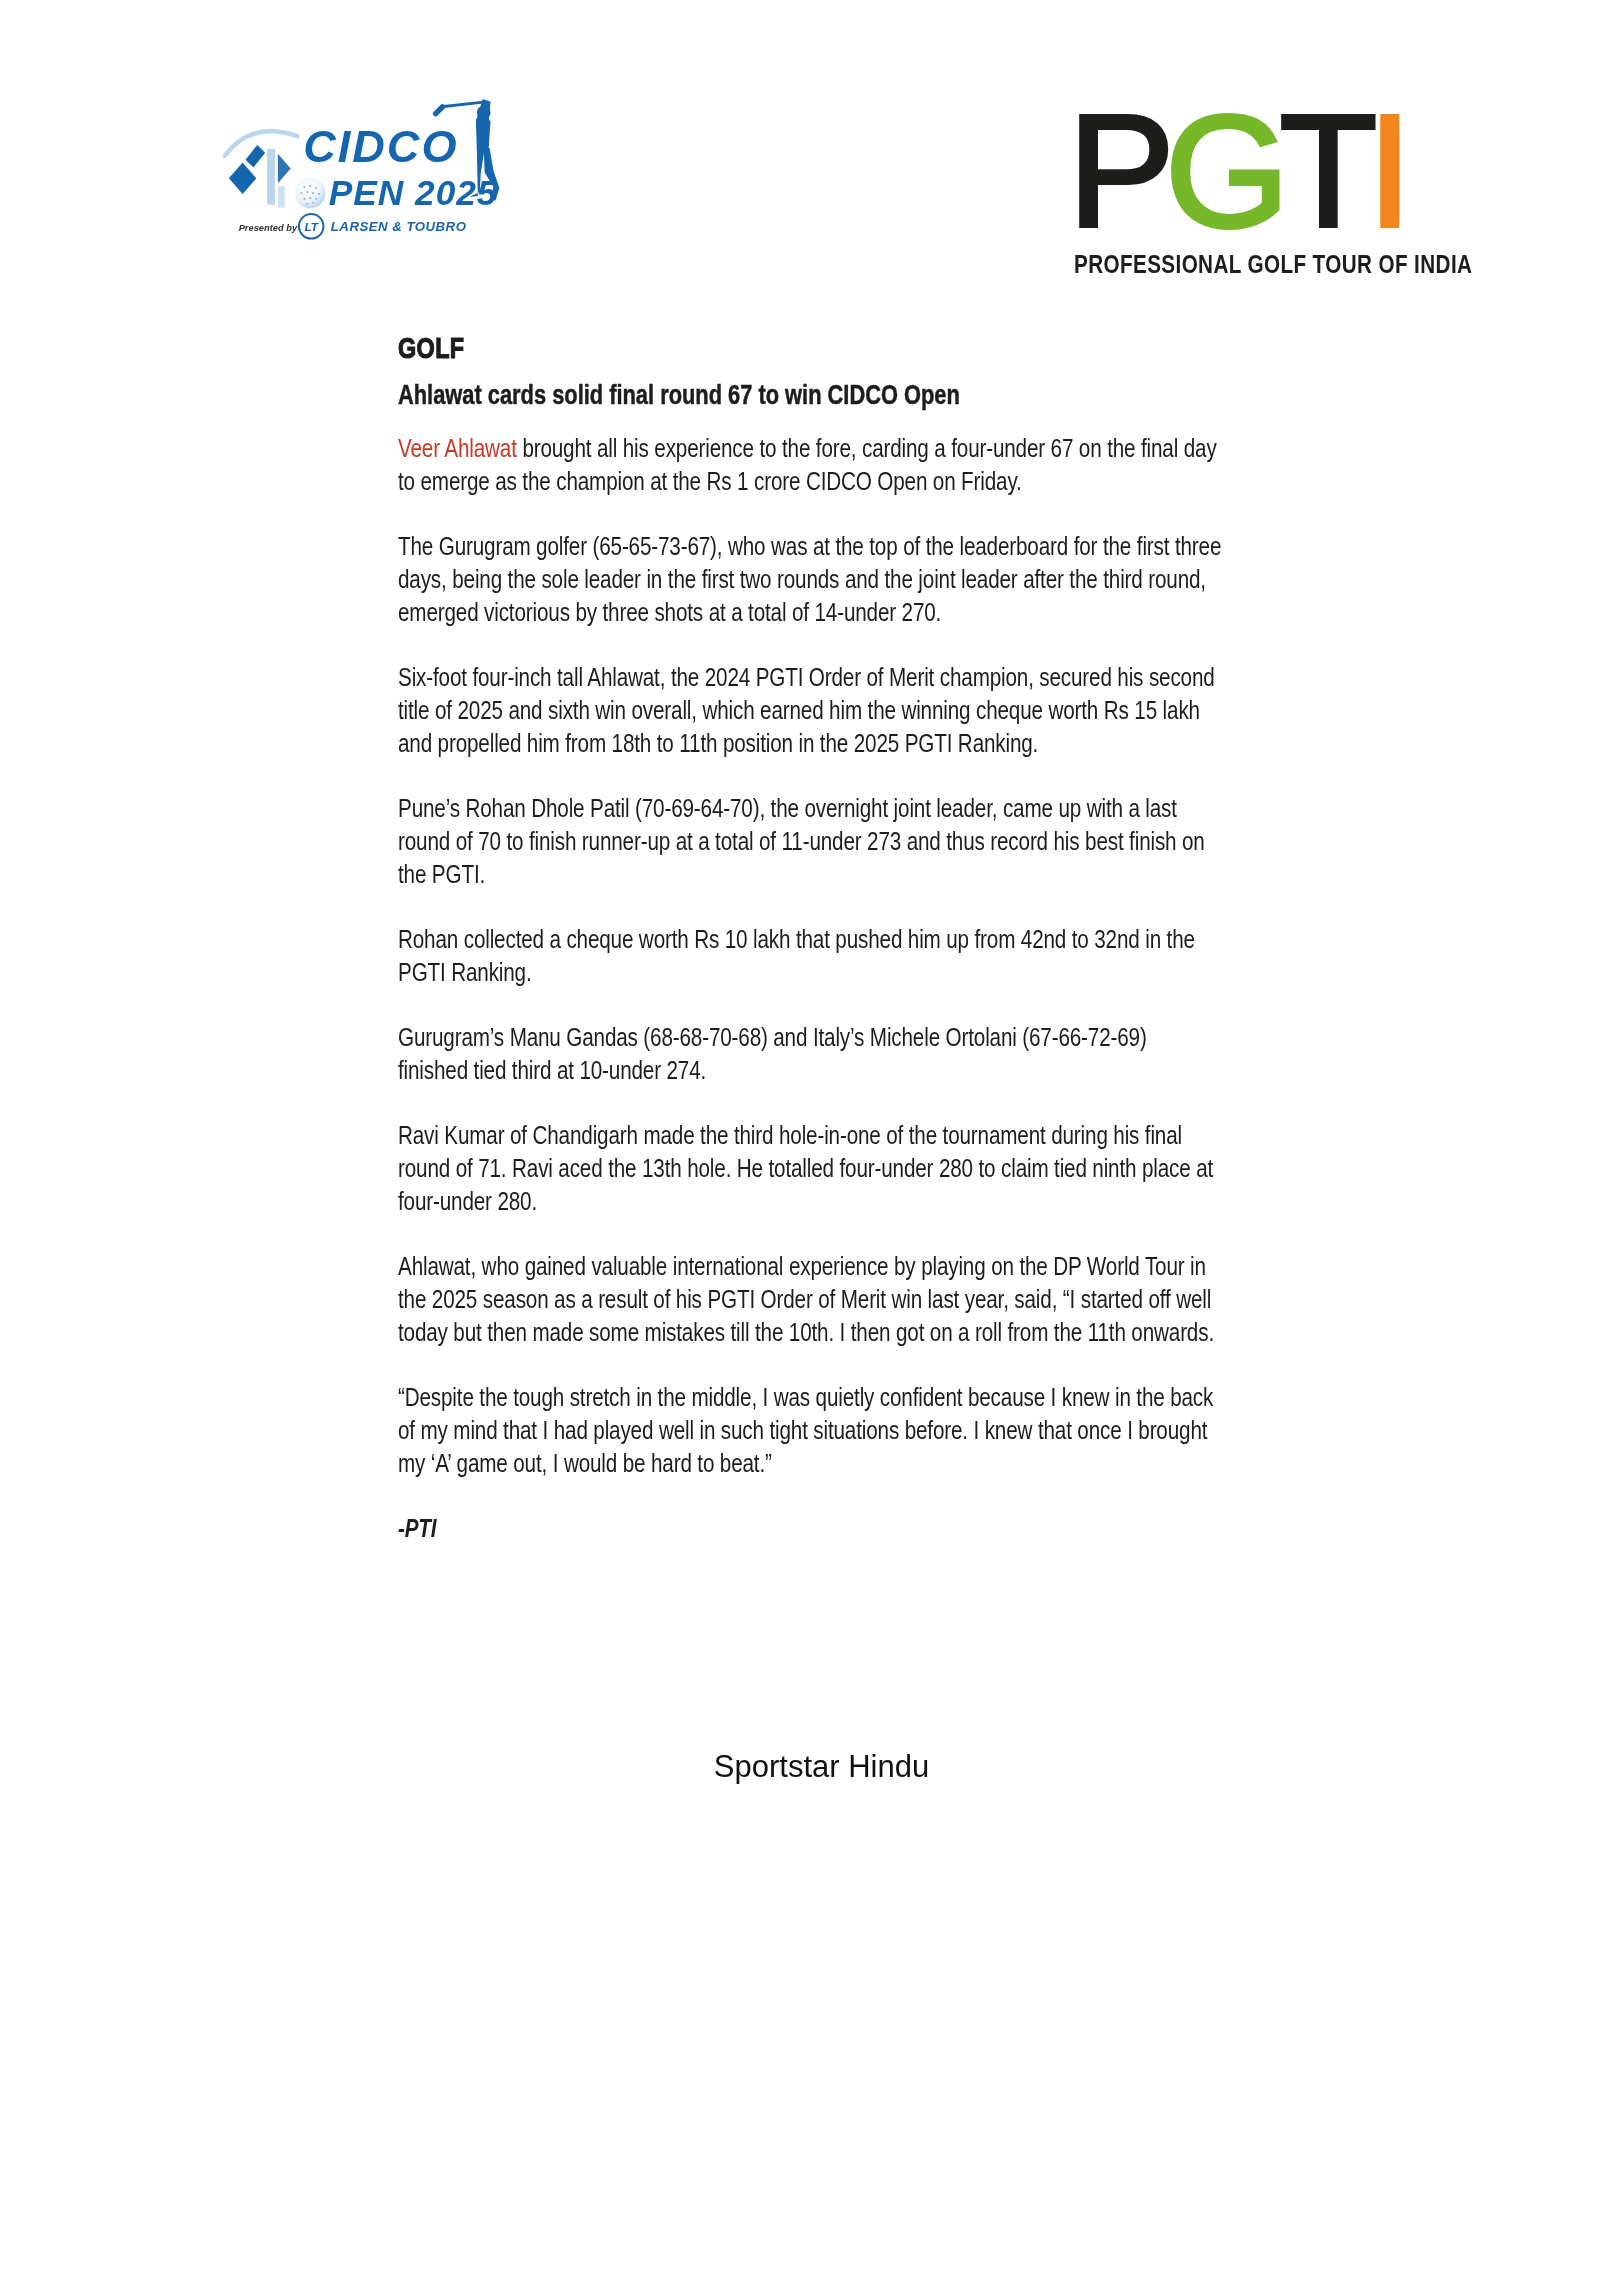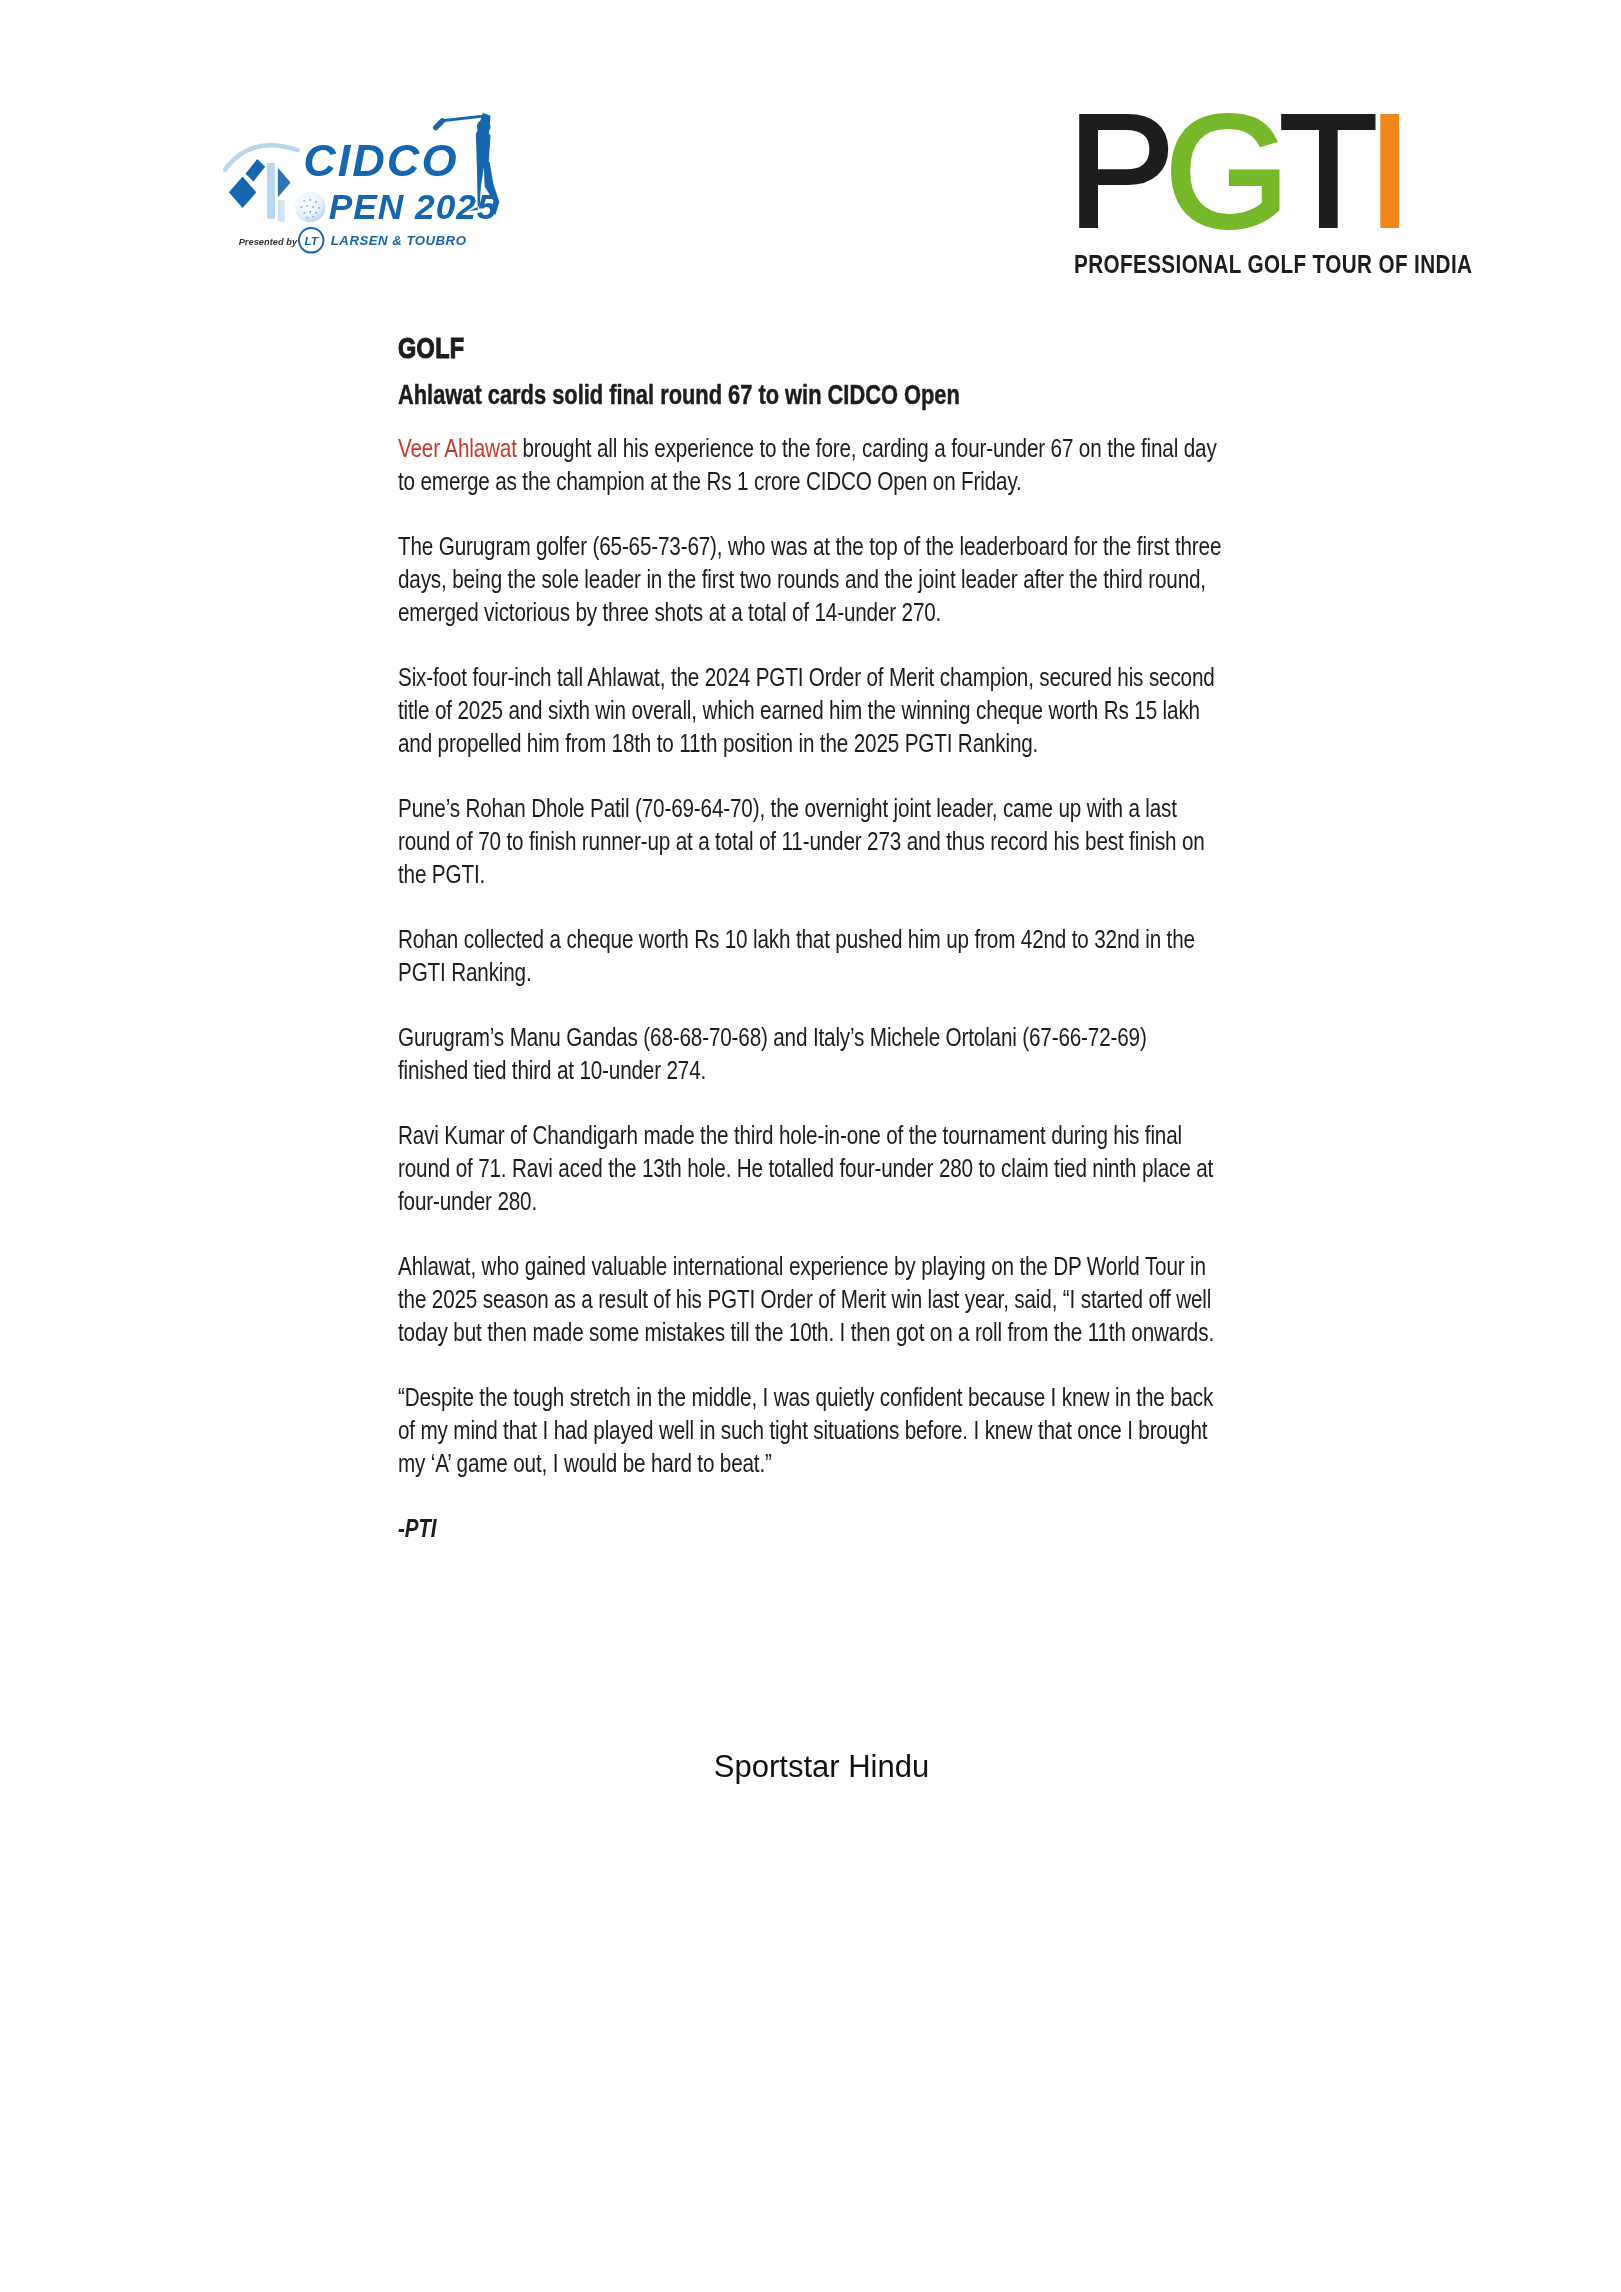--- a/index.html
+++ b/index.html
@@ -5,21 +5,21 @@
   html,body { margin:0; padding:0; background:#ffffff; }
   .page {
     position:relative;
     width:1621px; height:2293px;
     background:#ffffff;
     font-family:"Liberation Sans", sans-serif;
     overflow:hidden;
   }
 
   
-  .cidco-logo { position:absolute; left:223px; top:97px; width:343px; height:169px; }
+  .cidco-logo { position:absolute; left:223px; top:83px; width:343px; height:169px; }
 
   
   .pgti-logo { position:absolute; left:1068px; top:91px; width:358px; height:191px; }
   .pgti-word {
     font-size:160px; line-height:1; font-weight:normal;
     letter-spacing:-9.8px; white-space:nowrap;
     -webkit-text-stroke:3.9px currentColor;
   }
   .pgti-word span { -webkit-text-stroke:3.9px currentColor; }
   .pgti-p, .pgti-t { color:#1d1d1b; }

